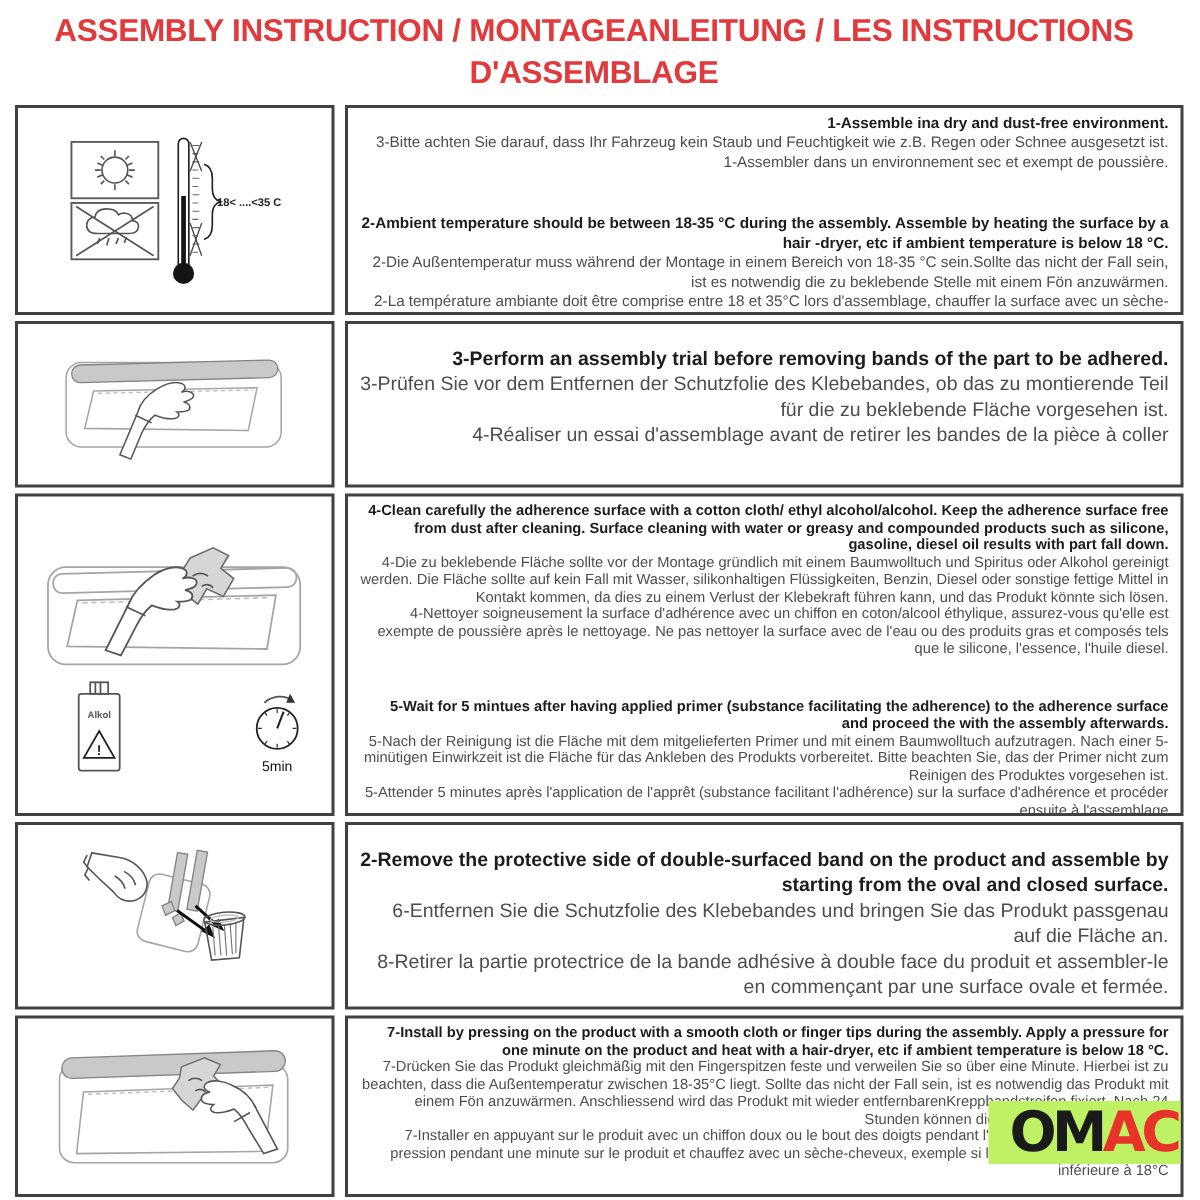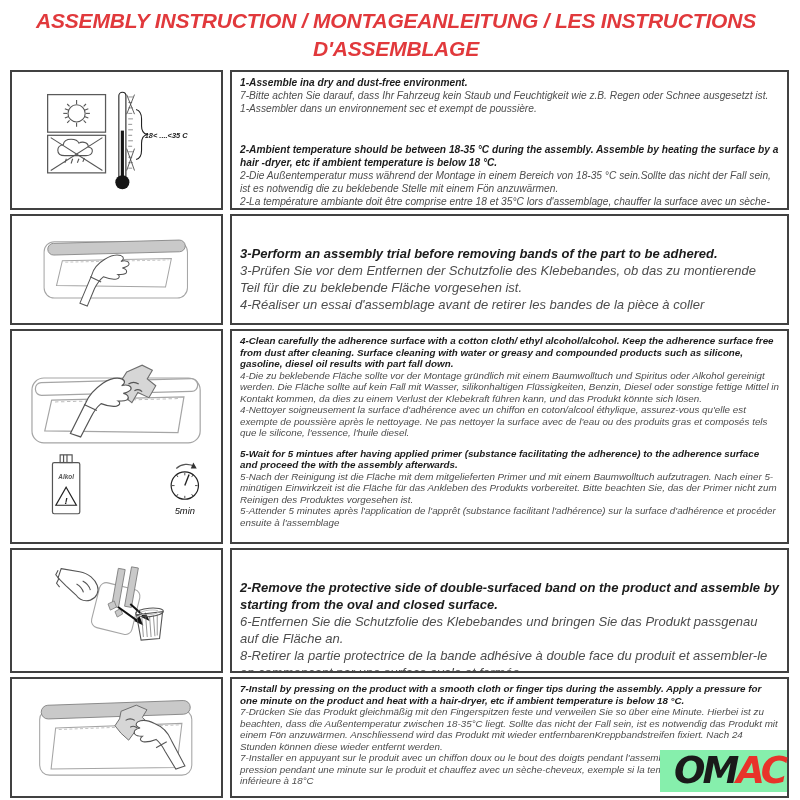--- a/index.html
+++ b/index.html
@@ -1,46 +1,46 @@
 <!DOCTYPE html>
 <html><head>
 <meta charset="utf-8">
 <style>
   html,body{margin:0;padding:0;background:#fff;}
   .page{position:relative;width:792px;height:800px;background:#fff;overflow:hidden;
-        font-family:"Liberation Sans",sans-serif;font-style:italic;}
+        font-family:"Liberation Sans",sans-serif;}
   .title{margin:7px 6px 0 6px;text-align:center;font-size:21px;font-weight:800;
          letter-spacing:-0.2px;line-height:28px;color:#e1393c;}
   .grid{display:grid;margin:7px 3px 0 10px;
         grid-template-columns:213px 1fr;column-gap:7px;row-gap:4px;
         grid-template-rows:140px 111px 215px 125px 121px;}
   .cell{border:2px solid #414141;background:#fff;box-sizing:border-box;overflow:hidden;}
   .illus{display:flex;align-items:stretch;justify-content:flex-end;padding:14px;}
   .illus svg{width:100%;height:100%;}
-  .txt{padding:4px 8px;color:#4d4d4d;}
+  .txt{padding:4px 8px;color:#4d4d4d;text-align:right;}
   .txt p{margin:0;}
   .txt .en{font-weight:bold;color:#1c1c1c;}
   .size-s{font-size:10.2px;line-height:13px;}
   .size-xs{font-size:9.8px;line-height:11.5px;}
   .size-m{font-size:13px;line-height:17px;}
-  .pad-top{padding-top:29px;}
+  .pad-top{padding-top:14px;}
   .sec + .sec{margin-top:28px;}
-  .size-xs .sec + .sec{margin-top:9px;}
+  .size-xs .sec + .sec{margin-top:27px;}
   
   .frame{fill:none;stroke:#5a5a5a;stroke-width:1.6;}
   .line{fill:none;stroke:#555;stroke-width:1.4;}
   .soft{fill:none;stroke:#a5a5a5;stroke-width:1.4;}
   .softer{fill:none;stroke:#bdbdbd;stroke-width:1.2;}
   .graystrip{fill:#c9c9c9;stroke:#858585;stroke-width:1.2;}
   .cloth{fill:#d6d6d6;stroke:#6e6e6e;stroke-width:1.3;}
   .glove{fill:#fff;stroke:#555;stroke-width:1.4;}
   .ink{stroke:#222;stroke-width:1.4;fill:none;}
   .dark{fill:#151515;}
   svg text{font-family:"Liberation Sans",sans-serif;}
-  .logo{position:absolute;top:750px;right:5px;background:#86efac;padding:0 2px 0 14px;
+  .logo{position:absolute;top:734px;right:5px;background:#bef264;padding:0 2px 0 14px;
         font-family:"DejaVu Sans",sans-serif;font-weight:800;font-size:37px;
         line-height:42px;letter-spacing:-3px;}
   .logo .lb{color:#1a1a1a;}
   .logo .lr{color:#e8332a;}
 </style>
 </head>
 <body>
 
 <div class="page">
 
@@ -105,21 +105,21 @@
               <line x1="129" y1="80" x2="119" y2="108"></line>
           </g>
           <path class="ink" d="M131,30 q7,2 7,12 v9 q0,9 7,11 q-7,2 -7,11 v9 q0,10 -7,12"></path>
           <text x="142" y="66" font-size="9.5" font-weight="bold" fill="#222">18&lt; ....&lt;35 C</text>
         </g>
       </svg>
     </div>
     <div class="cell txt size-s">
       <div class="sec">
         <p class="en">1-Assemble ina dry and dust-free environment.</p>
-        <p class="de">7-Bitte achten Sie darauf, dass Ihr Fahrzeug kein Staub und Feuchtigkeit wie z.B. Regen oder Schnee ausgesetzt ist.</p>
+        <p class="de">3-Bitte achten Sie darauf, dass Ihr Fahrzeug kein Staub und Feuchtigkeit wie z.B. Regen oder Schnee ausgesetzt ist.</p>
         <p class="fr">1-Assembler dans un environnement sec et exempt de poussière.</p>
       </div>
       <div class="sec">
         <p class="en">2-Ambient temperature should be between 18-35 °C  during the assembly. Assemble by heating the surface by a hair -dryer, etc if ambient temperature is below 18 °C.</p>
         <p class="de">2-Die Außentemperatur muss während der Montage in einem Bereich von 18-35 °C  sein.Sollte das nicht der Fall sein, ist es notwendig die zu beklebende Stelle mit einem Fön anzuwärmen.</p>
         <p class="fr">2-La température ambiante doit être comprise entre 18 et 35°C lors d'assemblage, chauffer la surface avec un sèche-cheveux par exemple si celle-ci est inférieure à 18°C.</p>
       </div>
     </div>
 
     <div class="cell illus">

